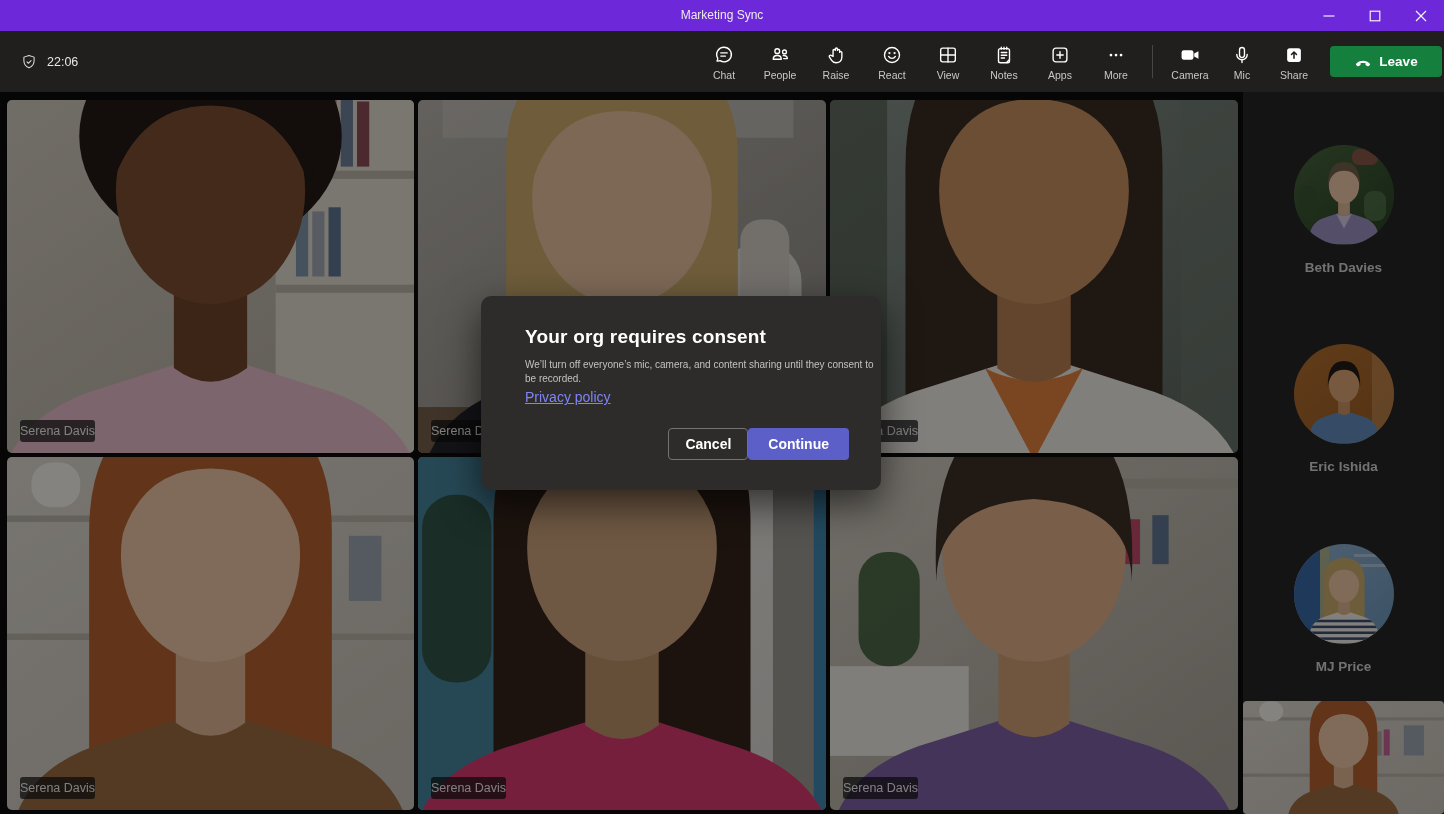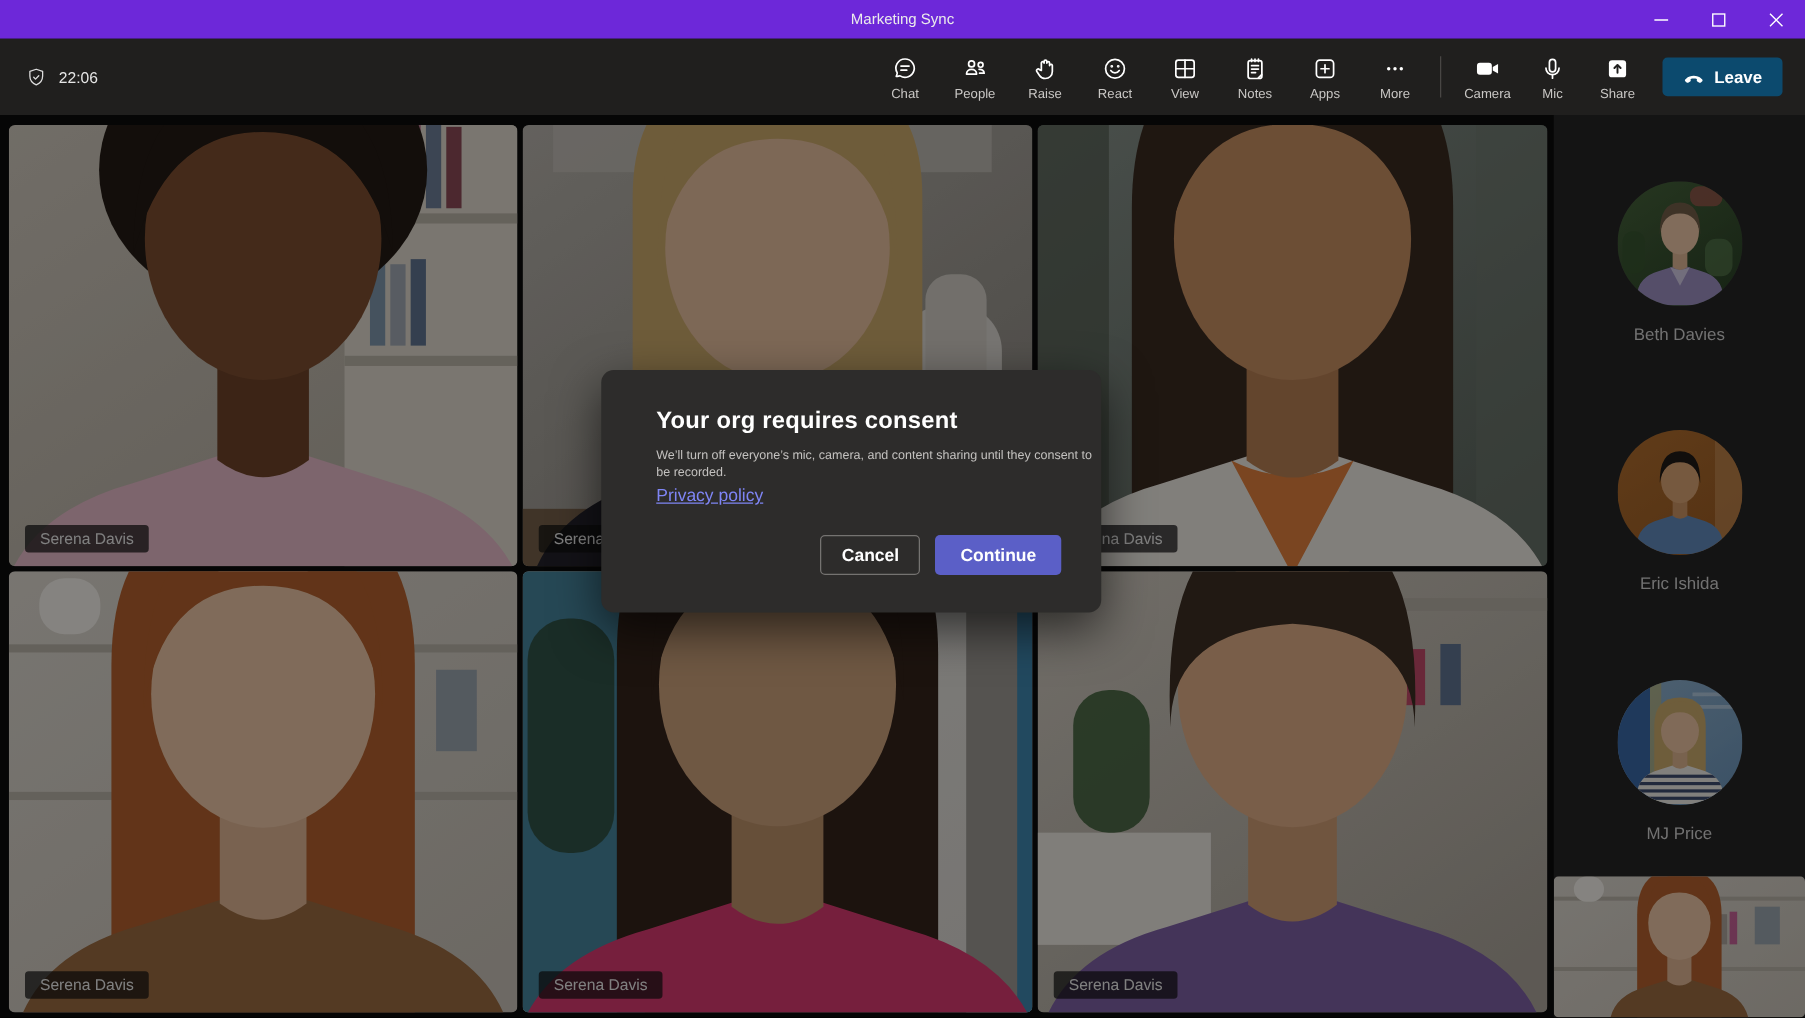--- a/index.html
+++ b/index.html
@@ -15,51 +15,51 @@
 
   
   #toolbar{position:absolute;top:31px;left:0;right:0;height:61px;background:#201f1e;z-index:20;}
   #timer-wrap{position:absolute;left:20px;top:0;height:61px;display:flex;align-items:center;gap:9px;color:#e6e6e6;font-size:12.5px;}
   #tb-center{position:absolute;left:696px;top:6px;display:flex;}
   #tb-devices{position:absolute;left:1164px;top:6px;display:flex;}
   .tb-btn{width:56px;height:50px;display:flex;flex-direction:column;align-items:center;justify-content:center;gap:3px;background:none;border:none;color:#c9c7c5;font-size:10.5px;cursor:pointer;font-family:inherit;padding:0;}
   .tb-btn.device{width:52px;}
   .tb-btn svg{width:22px;height:22px;}
   .tb-divider{position:absolute;left:1152px;top:14px;height:33px;width:1px;background:#484644;}
-  #leave-btn{position:absolute;left:1330px;top:15px;width:96px;height:31px;border:none;border-radius:4px;background:#0c4a6e;color:#fff;font-size:13.5px;font-weight:600;display:flex;align-items:center;justify-content:center;gap:7px;cursor:pointer;font-family:inherit;}
+  #leave-btn{position:absolute;left:1330px;top:15px;width:112px;height:31px;border:none;border-radius:4px;background:#15803d;color:#fff;font-size:13.5px;font-weight:600;display:flex;align-items:center;justify-content:center;gap:7px;cursor:pointer;font-family:inherit;}
   #leave-btn svg{width:18px;height:18px;}
 
   
   #content{position:absolute;top:92px;left:0;right:0;bottom:0;background:#0c0c0c;}
   .tile{position:absolute;border-radius:5px;overflow:hidden;background:#1d1d1d;z-index:1;}
   .tile svg{position:absolute;inset:0;width:100%;height:100%;}
-  .name-chip{position:absolute;left:13px;bottom:11px;background:rgba(16,16,16,0.72);color:#e9e9e9;font-size:12.5px;padding:4px 12px;border-radius:3px;z-index:2;white-space:nowrap;}
+  .name-chip{position:absolute;left:13px;bottom:11px;background:rgba(16,16,16,0.72);color:#e9e9e9;font-size:12.5px;padding:4px 0;border-radius:3px;z-index:2;white-space:nowrap;}
   .t1{left:7px;top:8px;width:407px;height:353px;}
   .t2{left:418px;top:8px;width:408px;height:353px;}
   .t3{left:830px;top:8px;width:408px;height:353px;}
   .t4{left:7px;top:365px;width:407px;height:353px;}
   .t5{left:418px;top:365px;width:408px;height:353px;}
   .t6{left:830px;top:365px;width:408px;height:353px;}
 
   
-  #sidebar{position:absolute;left:1243px;top:0;width:201px;bottom:0;background:#262525;z-index:1;}
+  #sidebar{position:absolute;left:1243px;top:0;width:201px;bottom:0;background:#262525;z-index:1;font-weight:bold;}
   .avatar-item{position:absolute;left:0;width:201px;display:flex;flex-direction:column;align-items:center;}
   .avatar-circle{width:100px;height:100px;border-radius:50%;overflow:hidden;position:relative;background:#333;}
   .avatar-circle svg{width:100%;height:100%;display:block;}
   .avatar-name{margin-top:15px;color:#cfcfcf;font-size:13.5px;}
   #side-video{position:absolute;left:0;top:609px;width:201px;height:113px;border-radius:4px;overflow:hidden;background:#1d1d1d;}
   #side-video svg{position:absolute;inset:0;width:100%;height:100%;}
 
   
   #dim{position:absolute;inset:0;background:rgba(0,0,0,0.45);z-index:5;}
   #dialog{position:absolute;left:481px;top:204px;width:400px;height:194px;background:#2d2c2b;border-radius:10px;box-shadow:0 14px 38px rgba(0,0,0,0.6);z-index:10;padding:30px 44px;box-sizing:border-box;}
   #dialog h2{margin:0;font-size:19px;font-weight:700;color:#fff;letter-spacing:.2px;}
   #dialog p{margin:10px 0 2px;font-size:10px;line-height:1.42;color:#c3c1bf;width:354px;}
   #dialog a{color:#7f85f5;font-size:14px;text-decoration:underline;cursor:pointer;}
-  .dialog-actions{position:absolute;right:32px;bottom:30px;display:flex;gap:12px;}
+  .dialog-actions{position:absolute;right:32px;bottom:30px;display:flex;}
   .btn{height:32px;border-radius:4px;font-size:14px;font-weight:600;font-family:inherit;cursor:pointer;display:flex;align-items:center;}
   .btn.secondary{background:#2d2c2b;border:1px solid #757371;color:#fff;padding:0 16px;}
   .btn.primary{background:#5b5fc7;border:none;color:#fff;padding:0 20px;}
 </style>
 </head>
 <body>
 
 <div id="app">
 
   <div id="titlebar">

